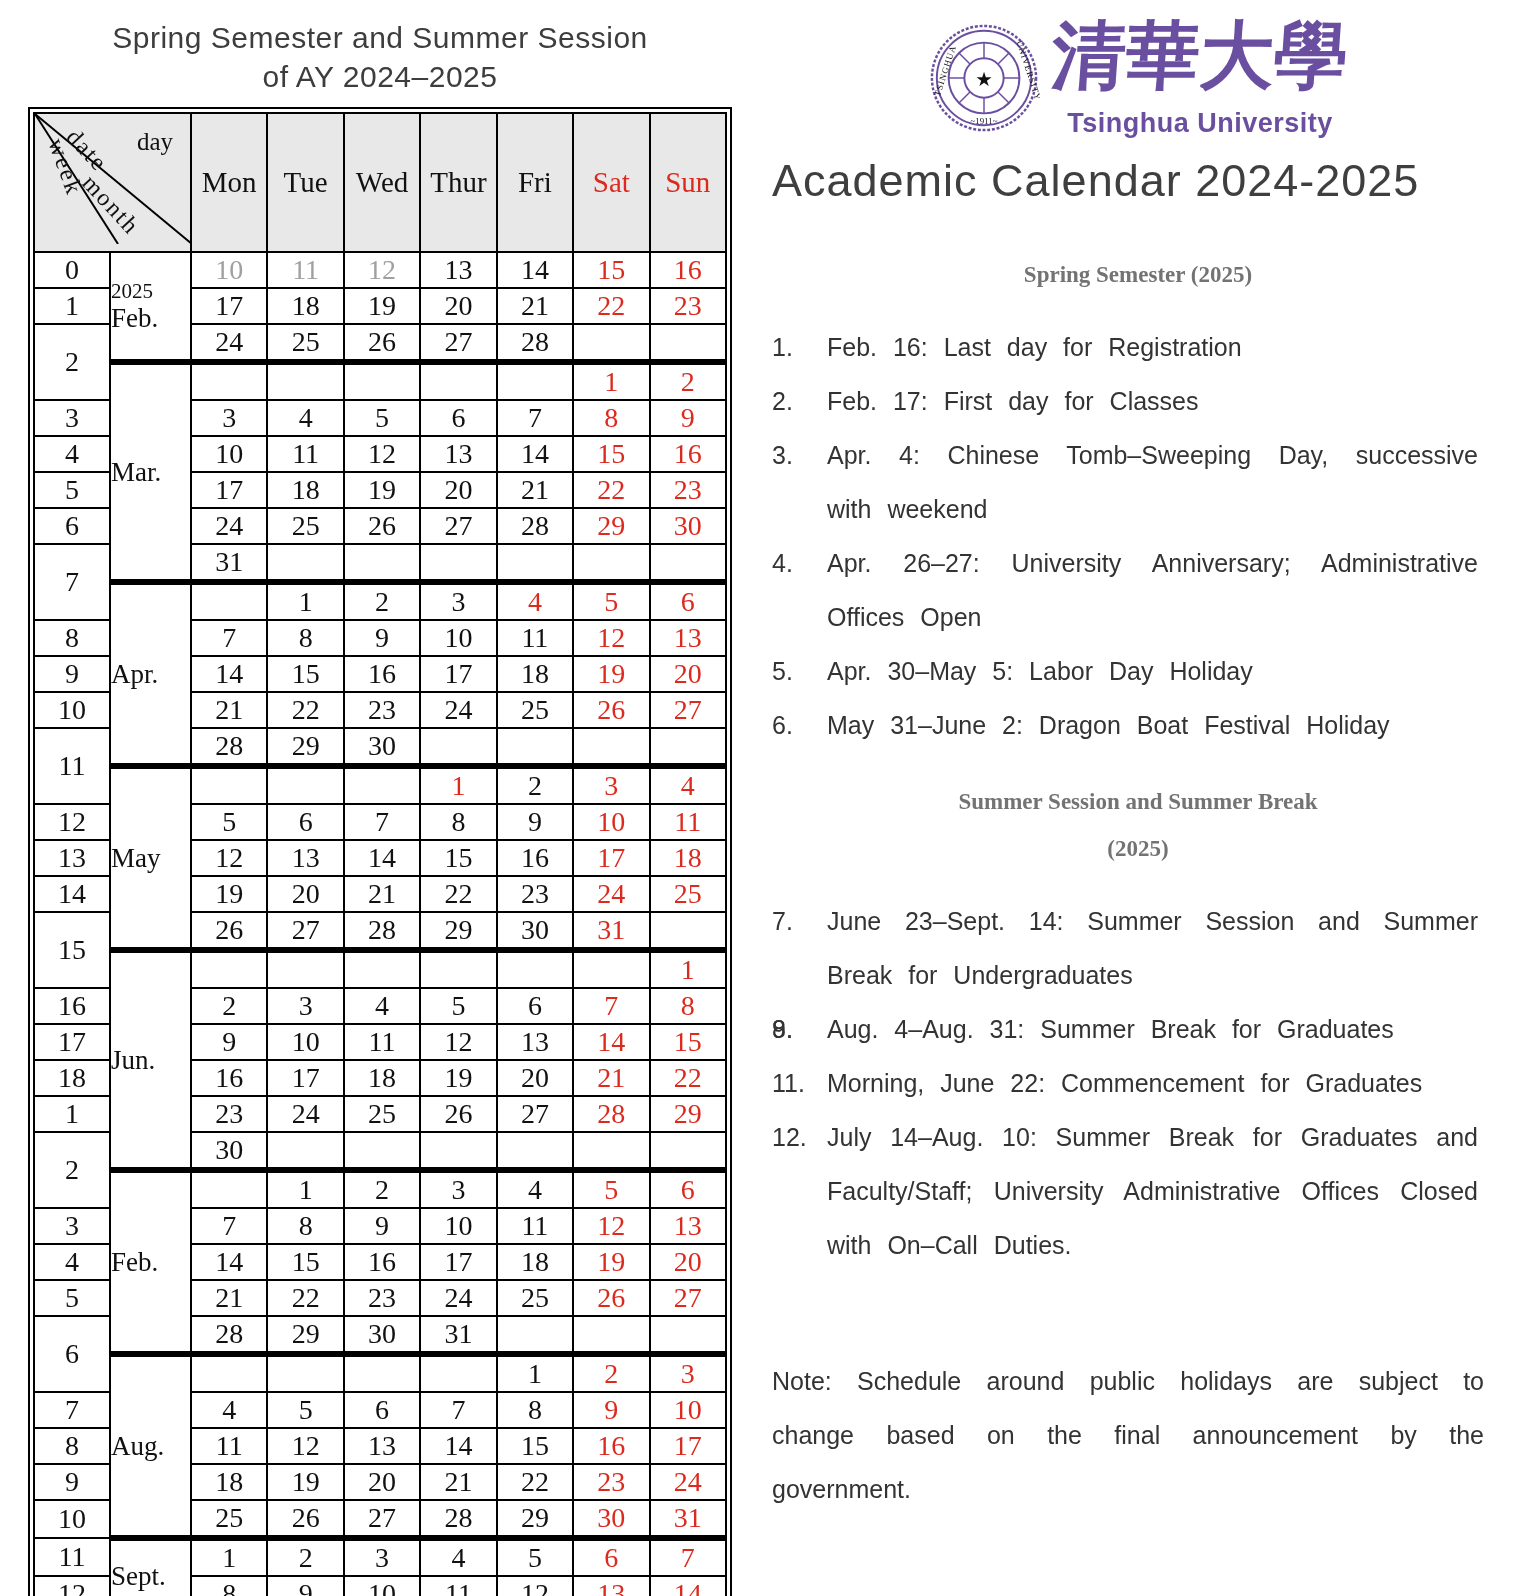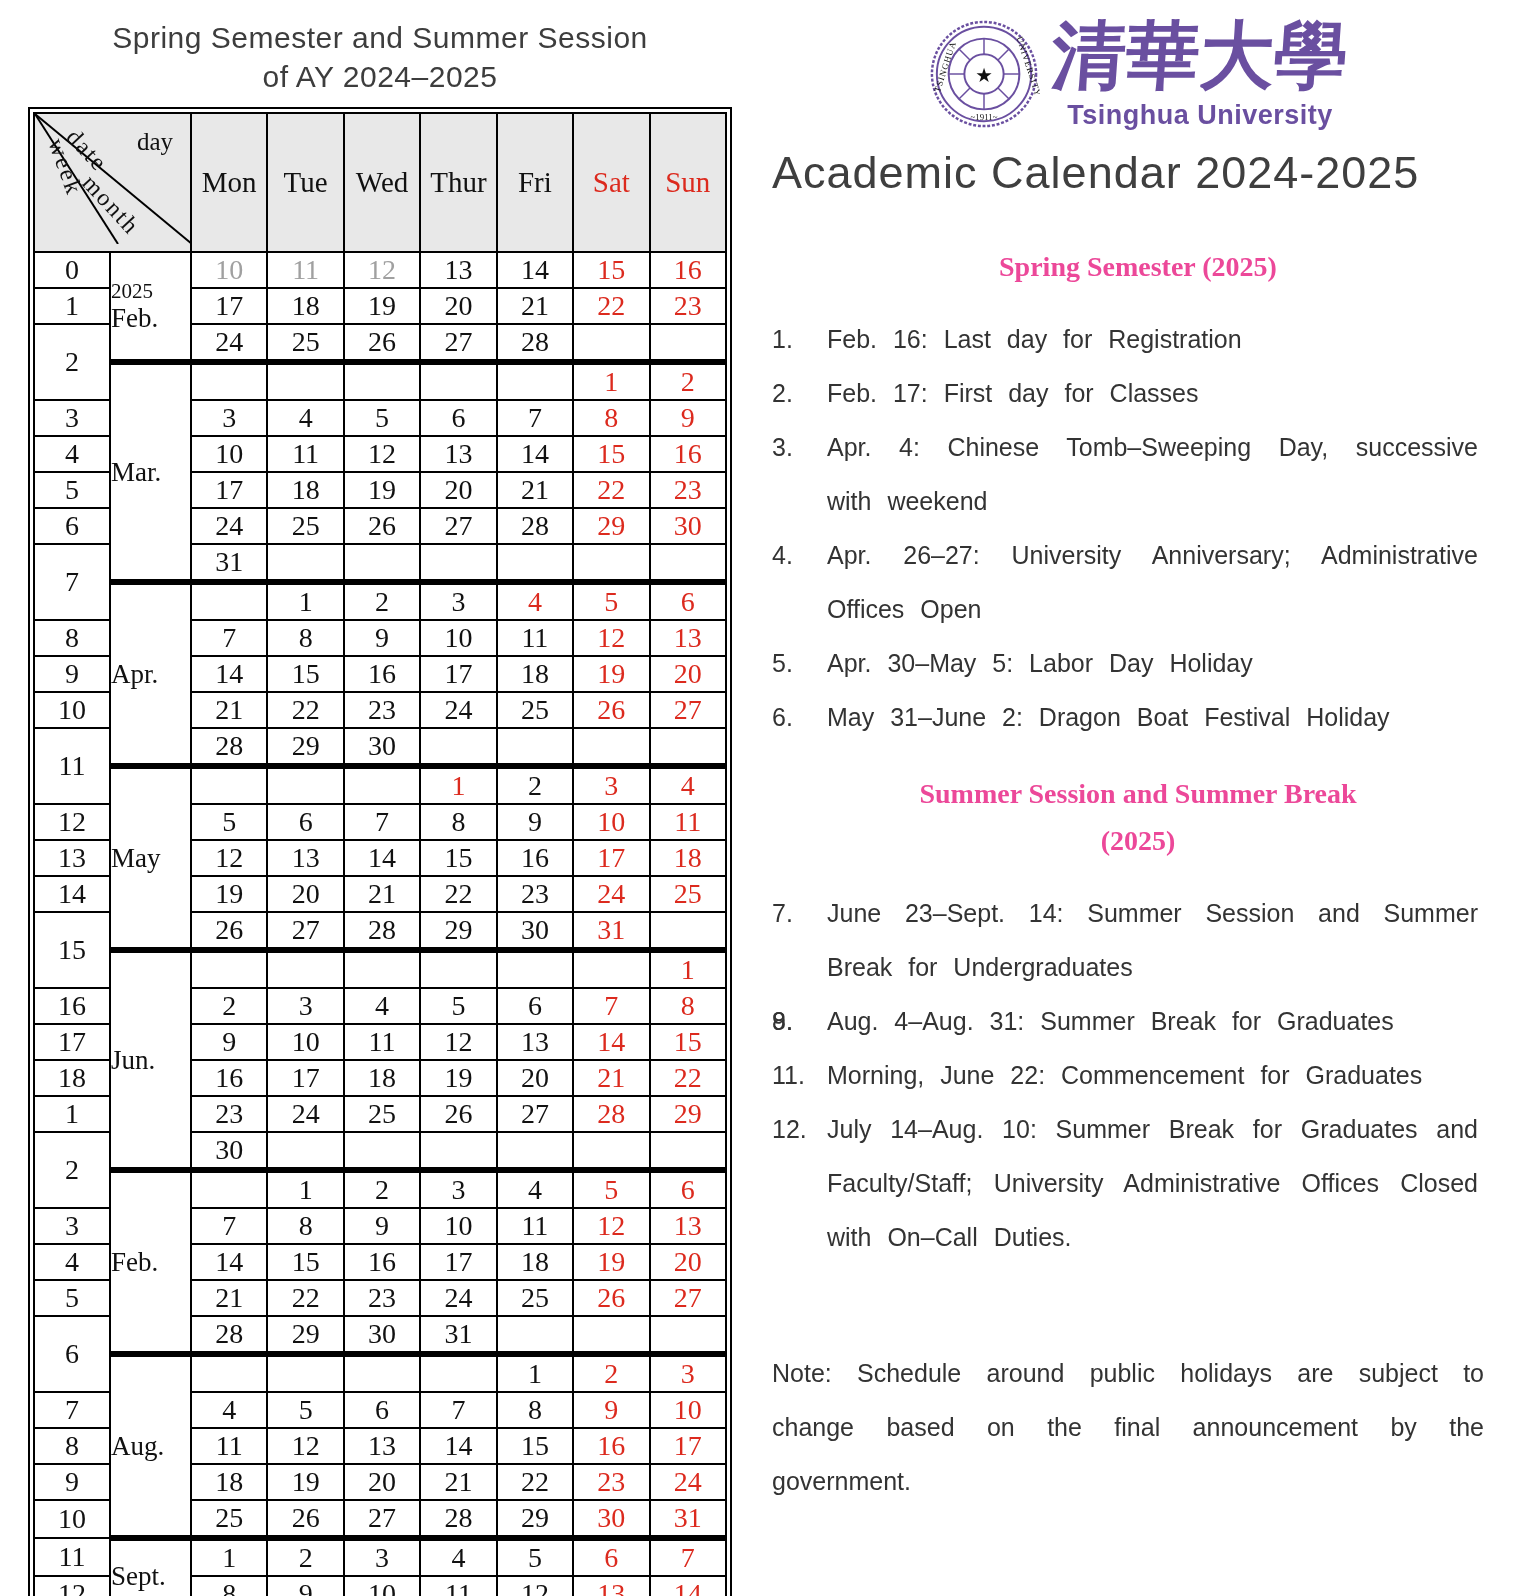--- a/index.html
+++ b/index.html
@@ -21,23 +21,23 @@
   td.gray{color:#a0a0a0;}
   td.tt{border-top:6px solid #000;}
   svg text{font-family:"Liberation Serif",serif;fill:#111;}
 
   
   .right-col{position:absolute;left:772px;top:16px;width:732px;}
   .logo-row{display:flex;justify-content:center;align-items:center;gap:12px;}
   .seal{width:112px;height:112px;flex:0 0 auto;}
   .logo-right{display:flex;flex-direction:column;align-items:center;}
   .calligraphy{font-family:"Liberation Serif",serif;font-weight:bold;font-size:74px;line-height:80px;color:#6a4fa0;transform:skewX(-4deg);}
-  .wordmark{font-size:27px;font-weight:bold;color:#6a4fa0;letter-spacing:.5px;margin-top:4px;}
+  .wordmark{font-size:27px;font-weight:bold;color:#6a4fa0;letter-spacing:.5px;margin-top:12px;}
   .acad-title{margin-top:16px;font-size:45px;color:#3f3f3f;letter-spacing:1px;}
-  .sec-head{margin-top:44px;text-align:center;font-family:"Liberation Serif",serif;font-weight:bold;font-size:28px;color:#ec4899;line-height:47px;}
+  .sec-head{margin-top:44px;text-align:center;font-family:"Liberation Serif",serif;font-weight:bold;font-size:23px;color:#737373;line-height:47px;}
   .sec-head.summer{margin-top:26px;}
   .items{margin-top:22px;width:706px;font-size:25px;color:#333;line-height:54px;text-align:justify;word-spacing:.36em;}
   .item{position:relative;padding-left:55px;}
   .item .inum{position:absolute;left:0;top:0;}
   .note{margin-top:82px;width:712px;font-size:25px;color:#333;line-height:54px;text-align:justify;word-spacing:.36em;}
 </style>
 </head>
 <body>
 
 <div class="left-col">

